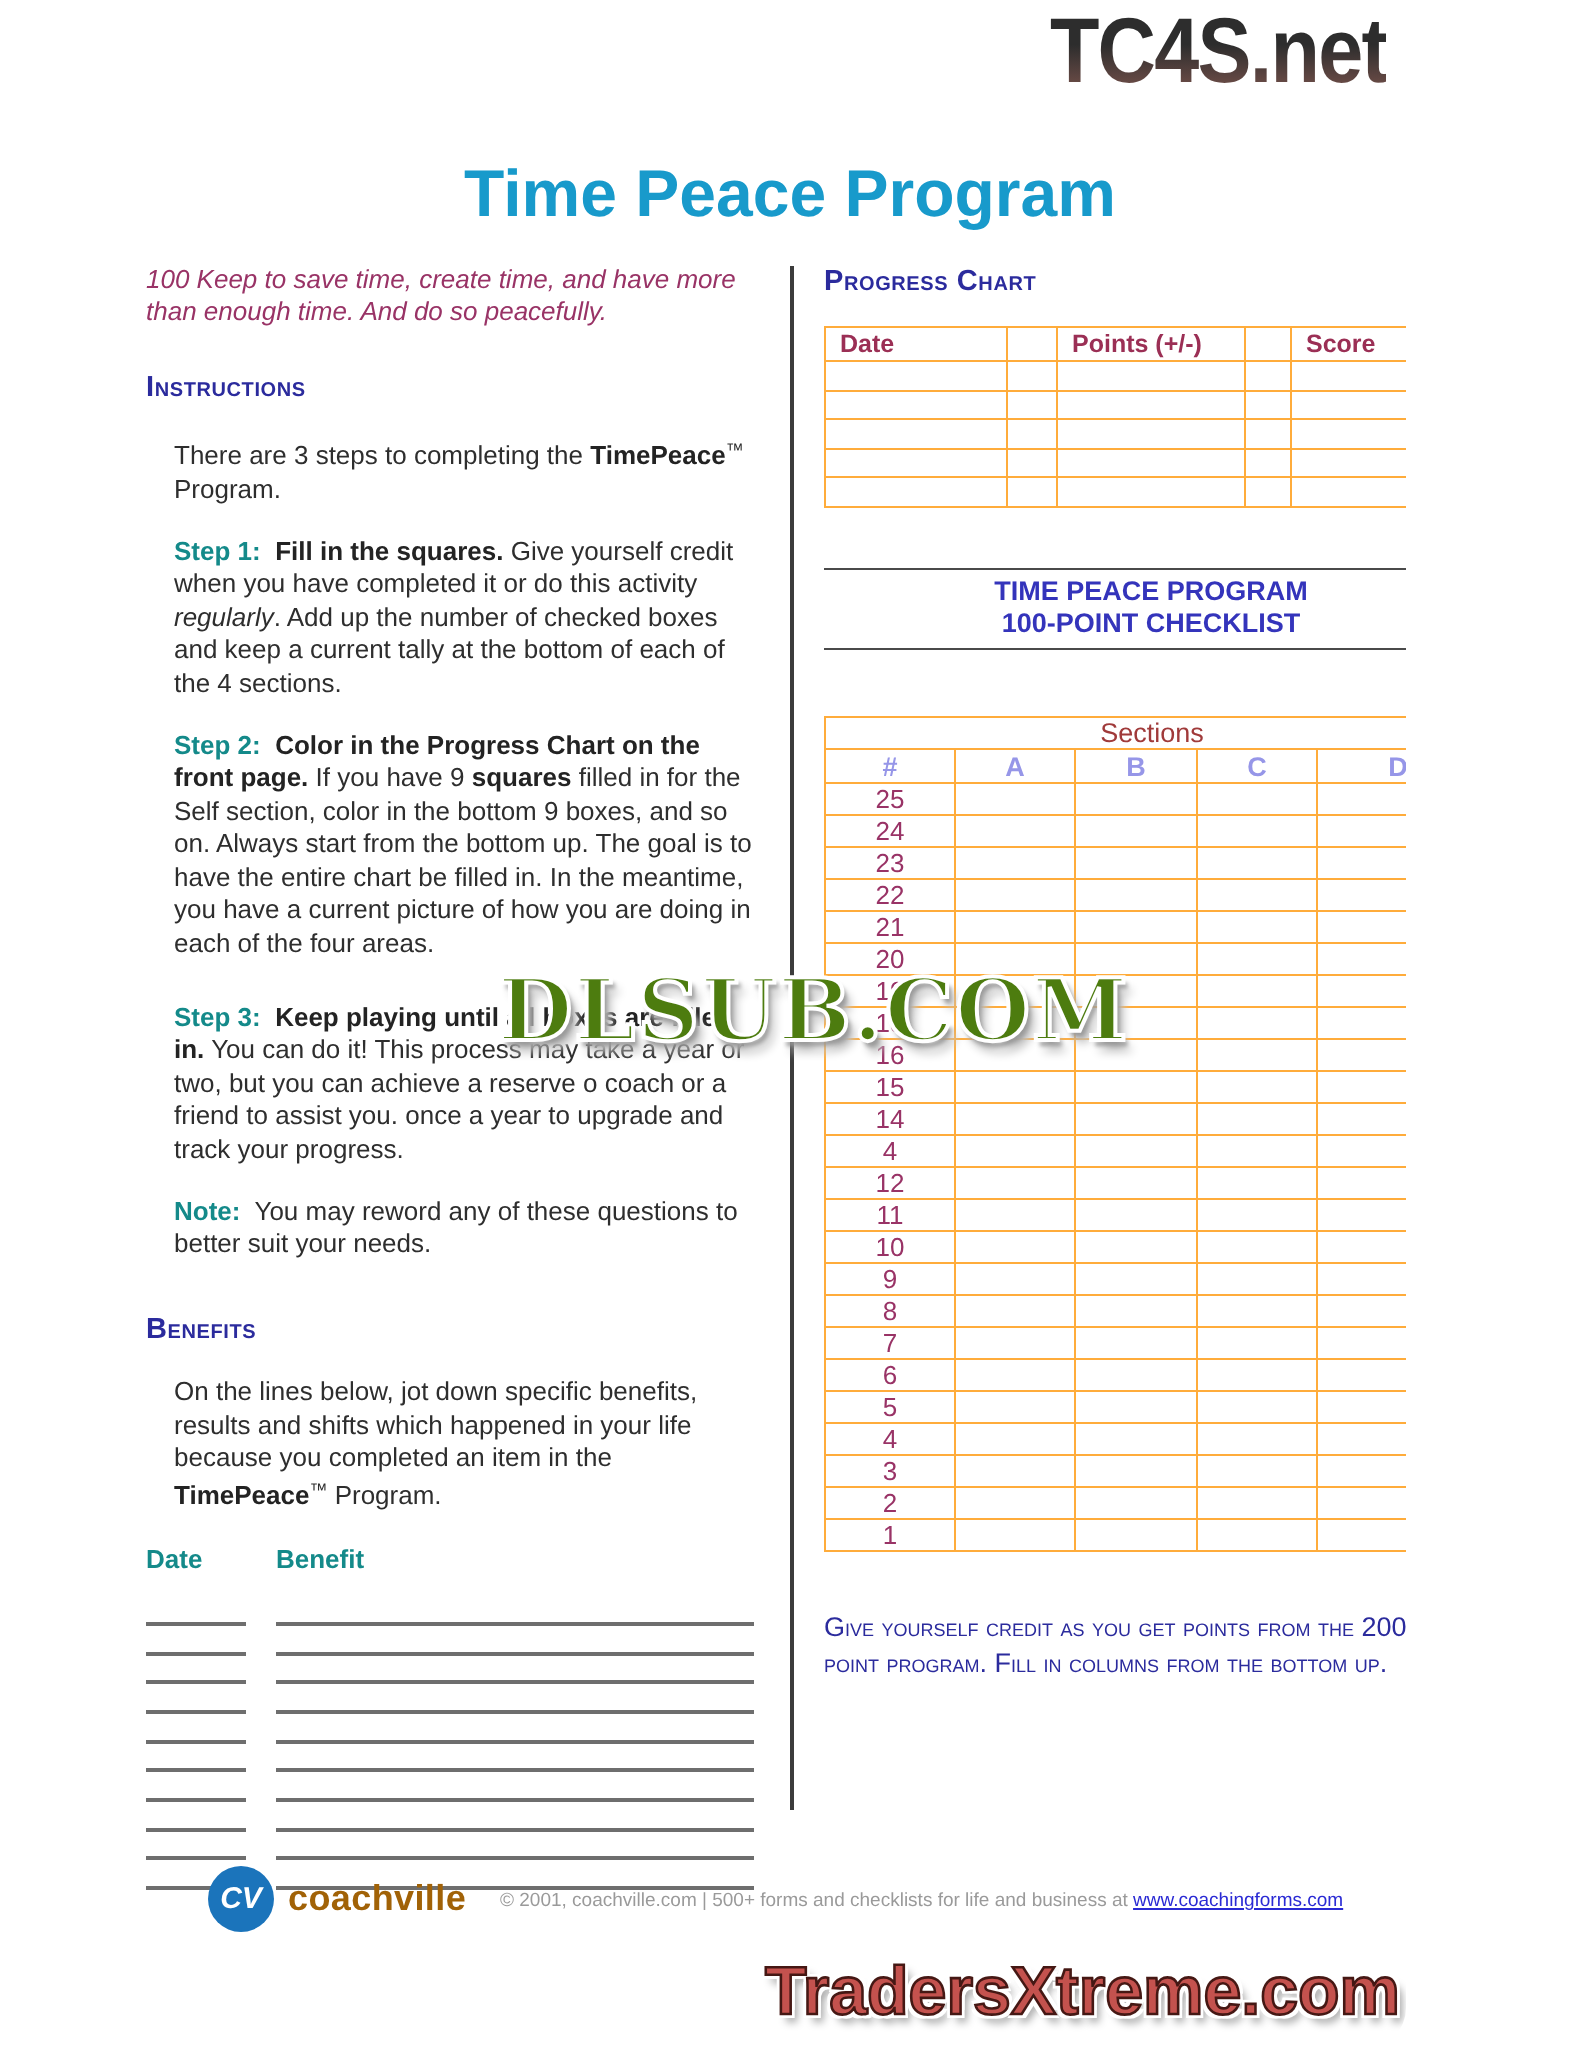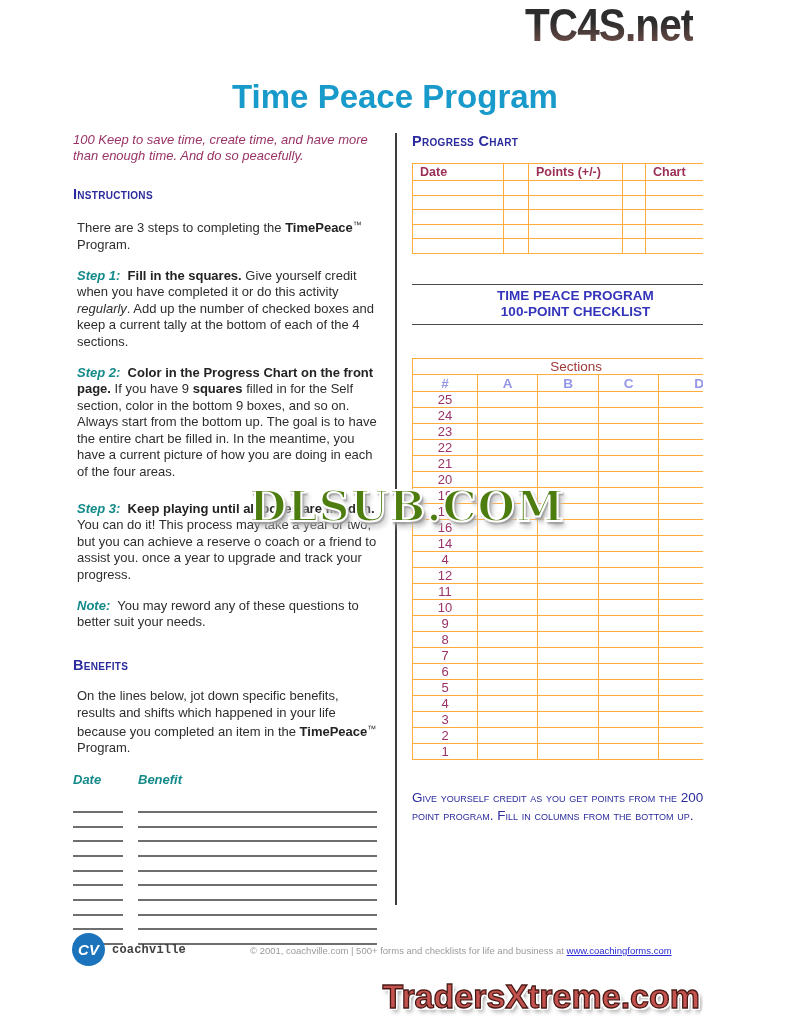--- a/index.html
+++ b/index.html
@@ -28,24 +28,24 @@
           font-size:33px;font-weight:bold;color:#189acb;letter-spacing:0;}
 
   
   .col-divider{position:absolute;left:395px;top:133px;width:2px;height:772px;background:#3c3c3c;}
 
   
   .left-col{position:absolute;left:73px;top:132px;width:306px;font-size:13px;line-height:16.4px;}
   .intro{color:#993366;font-style:italic;margin:0 0 21px 0;}
   .nav-heading{font-variant:small-caps;font-weight:bold;color:#2b2b9d;font-size:14.5px;
           letter-spacing:.3px;margin:0 0 15px 0;}
-  .para{margin:0 0 15px 4px;}
+  .para{margin:0 0 15px 14px;}
   .para.g20{margin-bottom:21px;}
   .para.g24{margin-bottom:26px;}
-  .teal{color:#148a8a;font-weight:bold;font-style:italic;}
+  .teal{color:#148a8a;font-weight:bold;}
   b{color:#232323;}
   .tm{font-size:9px;vertical-align:4px;}
   .bench-head{display:flex;margin:3px 0 10px 0;}
   .bench-head .h1{width:65px;}
   .blank-rows{margin-top:2px;}
   .blank-row{display:flex;height:14.7px;}
   .date-line{width:50px;border-bottom:2px solid #6e6e6e;}
   .benefit-line{width:239px;margin-left:15px;border-bottom:2px solid #6e6e6e;}
 
   
@@ -70,22 +70,22 @@
   .sections-table td{height:14.2px;}
   .row-num{font-size:13px;color:#993366;}
 
   .caption{margin-top:29px;width:320px;font-variant:small-caps;color:#2b2b9d;
           font-size:13.5px;line-height:17.5px;}
 
   
   .logo{position:absolute;left:72px;top:933px;display:flex;align-items:center;}
   .logo-circle{width:33px;height:33px;border-radius:50%;background:#1b74bb;color:#fff;
           font-weight:bold;font-size:15px;display:flex;align-items:center;justify-content:center;
-          font-style:italic;}
-  .logo-name{margin-left:7px;font-size:12px;font-weight:bold;color:#404040;letter-spacing:.2px;font-family:Liberation Mono, monospace;}
+          font-style:italic;margin-left:32px;}
+  .logo-name{margin-left:7px;font-size:18px;font-weight:bold;color:#a16207;letter-spacing:.2px;}
   .copyright{position:absolute;left:250px;top:945px;font-size:9.5px;color:#9a9a9a;}
   .copyright a{color:#2a2ad4;}
 </style>
 </head>
 <body>
 
 <div class="page">
 
   <div class="wm-top">TC4S.net</div>
 
@@ -174,21 +174,21 @@
           <col style="width:94px">
           <col style="width:23px">
           <col style="width:94px">
         </colgroup>
       <thead>
         <tr>
           <th>Date</th>
           <th></th>
           <th>Points (+/-)</th>
           <th></th>
-          <th>Chart</th>
+          <th>Score</th>
         </tr>
       </thead>
       <tbody>
           <tr>
             <td></td>
             <td></td>
             <td></td>
             <td></td>
             <td></td>
           </tr>
@@ -310,20 +310,27 @@
             <td></td>
           </tr>
           <tr>
             <td class="row-num">16</td>
             <td></td>
             <td></td>
             <td></td>
             <td></td>
           </tr>
           <tr>
+            <td class="row-num">15</td>
+            <td></td>
+            <td></td>
+            <td></td>
+            <td></td>
+          </tr>
+          <tr>
             <td class="row-num">14</td>
             <td></td>
             <td></td>
             <td></td>
             <td></td>
           </tr>
           <tr>
             <td class="row-num">4</td>
             <td></td>
             <td></td>

